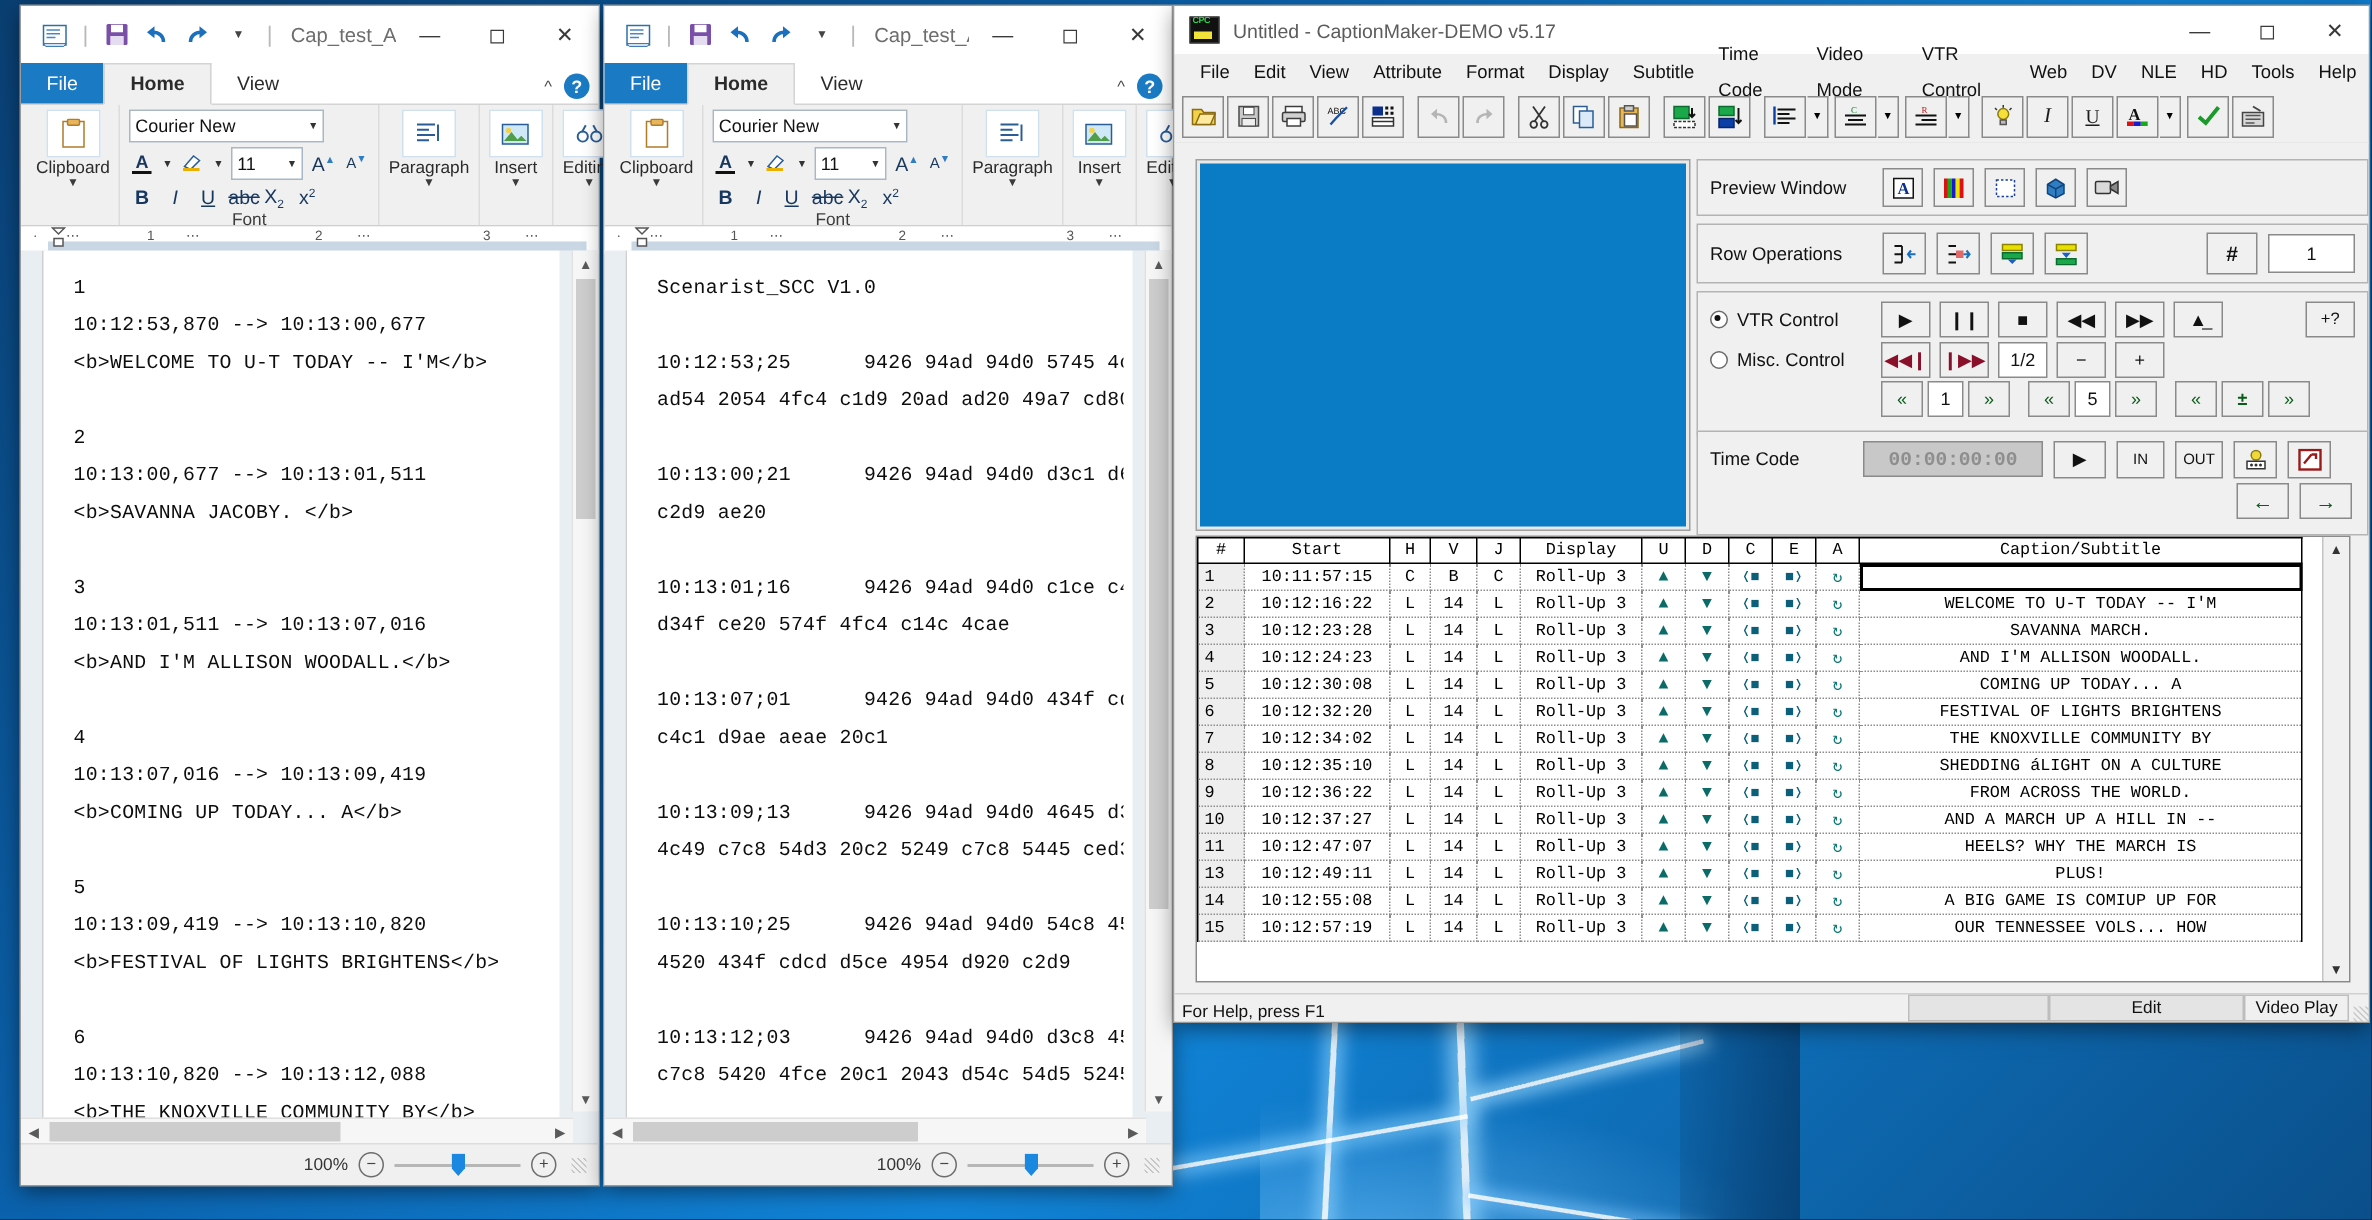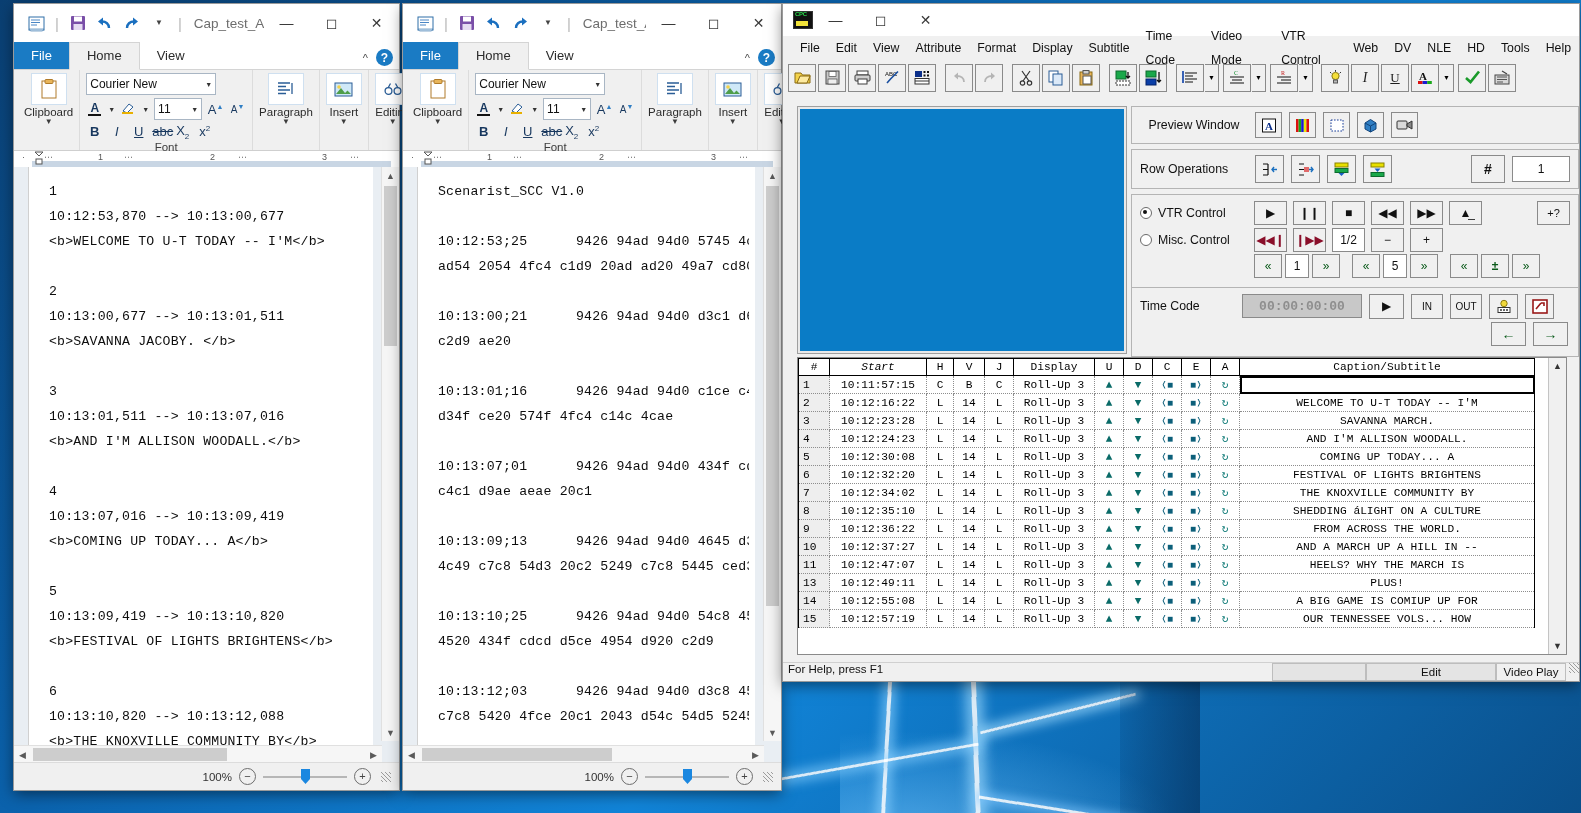--- a/index.html
+++ b/index.html
@@ -33,21 +33,21 @@
   .wp .titlebar{height:38px;background:#ffffff;display:flex;align-items:center;border-bottom:0;}
   .wp .qat{display:flex;align-items:center;gap:7px;padding-left:12px;}
   .qicon{width:20px;height:20px;display:inline-flex;align-items:center;justify-content:center;font-size:15px;line-height:1;}
   .qsep{color:#b9b9b9;font-size:15px;margin:0 2px;}
   .wp .wtitle{flex:1;text-align:left;color:#6d6d6d;font-size:13.5px;margin-left:10px;white-space:nowrap;overflow:hidden;}
   .wbtns{display:flex;height:38px;}
   .wbtn{width:45px;height:38px;display:flex;align-items:center;justify-content:center;color:#3a3a3a;font-size:14px;}
   .wp .tabs{height:27px;background:#fff;display:flex;align-items:flex-end;position:relative;border-bottom:1px solid #d4d4d4;}
   .tab{height:26px;line-height:26px;padding:0 17px;font-size:13px;color:#2b2b2b;}
   .tab.file{background:#1a7bc4;color:#fff;height:27px;line-height:27px;}
-  .tab.active{background:#f0f0f0;border:1px solid #d4d4d4;border-bottom:1px solid #f0f0f0;margin-bottom:-1px;}
+  .tab.active{background:#f0f0f0;border:1px solid #d4d4d4;border-bottom:1px solid #f0f0f0;margin-bottom:-1px;font-weight:bold;}
   .tabs .helpzone{position:absolute;right:6px;bottom:3px;display:flex;align-items:center;gap:8px;}
   .chevup{color:#4a4a4a;font-size:11px;}
   .helpq{width:17px;height:17px;border-radius:50%;background:#1a7bc4;color:#fff;font-size:12px;
          display:flex;align-items:center;justify-content:center;font-weight:bold;}
   .ribbon{height:80px;background:#f0f0f0;display:flex;align-items:stretch;padding-left:4px;border-bottom:1px solid #cfcfcf;}
   .rgroup{display:flex;flex-direction:column;align-items:center;justify-content:space-between;
           padding:3px 6px 1px;border-right:1px solid #dcdcdc;position:relative;}
   .rgroup .glabel{font-size:11.5px;color:#3c3c3c;text-align:center;padding-bottom:1px;}
   .bigbtn{display:flex;flex-direction:column;align-items:center;gap:1px;}
   .bigicon{width:34px;height:30px;border:1px solid #cfe0f0;background:#fff;display:flex;align-items:center;justify-content:center;font-size:17px;}
@@ -127,21 +127,21 @@
   table.cg td.rn{background:#eeeeee;text-align:left;padding-left:4px;border-left:1px solid #000;}
   table.cg td.cap{text-align:center;border-right:1px solid #000;}
   table.cg tr.sel td.cap{outline:2px solid #000;outline-offset:-2px;}
   .tri-up{color:#0a6b68;font-size:11px;}
   .tri-dn{color:#0a6b68;font-size:11px;}
   .ico-sm{color:#0c5f7a;font-size:10px;}
   .ico-cyc{color:#0d7a76;font-size:11px;}
   .gridvs{position:absolute;right:0;top:0;width:17px;bottom:0;background:#f0f0f0;border-left:1px solid #c4c4c4;}
   .gridvs .va{height:16px;display:flex;align-items:center;justify-content:center;font-size:9px;color:#333;}
   #cm .cmstatus{position:absolute;left:0;right:0;bottom:0;height:18px;background:#f0f0f0;border-top:1px solid #d0d0d0;
-                display:flex;align-items:flex-start;font-size:11.5px;color:#111;}
+                display:flex;align-items:flex-end;font-size:11.5px;color:#111;}
   .cmstatus .msg{padding-left:5px;flex:1;}
   .cmstatus .cell{border:1px solid #bdbdbd;background:#e4e4e4;height:16px;line-height:16px;text-align:center;}
 </style>
 </head>
 <body>
 
 <div id="desktop">
   <div id="wall-logo">
     <div class="wglow"></div>
     <i class="wl1"></i>
@@ -597,20 +597,21 @@
         <span class="zthumb"></span>
       </span>
     <span class="circbtn">+</span>
     <span class="grip"></span>
   </div>
 </div>
 
 <div class="win" id="cm">
   <div class="cmtitle">
     <span class="cpc"></span>
+    <span class="cmtitletext">Untitled - CaptionMaker-DEMO v5.17</span>
     <div class="wbtns" style="height:32px;">
       <div class="wbtn" style="height:32px;">—</div>
       <div class="wbtn" style="height:32px;">◻</div>
       <div class="wbtn close" style="height:32px;">✕</div>
     </div>
   </div>
 
   <div class="menubar">
     <span>File</span>
     <span>Edit</span>
@@ -776,21 +777,21 @@
     </div>
   </div>
 
   <div class="cmbody">
 
     <div class="preview">
       <div class="blue"></div>
     </div>
 
     <div class="panel" style="left:348px;top:11px;width:430px;height:36px;display:flex;align-items:center;padding:0 8px;gap:7px;">
-      <span class="plabel" style="width:108px;text-align:center;">Preview Window</span>
+      <span class="plabel" style="width:108px;">Preview Window</span>
       <span class="pbtn" style="width:25px;height:24px;">
         <svg width="16" height="15" viewBox="0 0 16 15">
             <rect x="1.5" y="1" width="13" height="13" fill="#fff" stroke="#111"></rect>
             <text x="4" y="11.5" font-size="11" fill="#0b2f8a" font-family="serif" font-weight="bold">A</text>
           </svg>
       </span>
       <span class="pbtn" style="width:25px;height:24px;">
         <svg width="16" height="15" viewBox="0 0 16 15">
             <rect x="1" y="1" width="2.6" height="13" fill="#d11"></rect>
             <rect x="3.6" y="1" width="2.6" height="13" fill="#1aa81a"></rect>
@@ -921,21 +922,21 @@
         <span class="pbtn" style="width:33px;height:22px;color:#0a5a1a;font-size:14px;">←</span>
         <span class="pbtn" style="width:33px;height:22px;color:#0a5a1a;font-size:14px;">→</span>
       </div>
     </div>
 
     <div id="grid">
       <table class="cg">
         <thead>
           <tr>
             <th style="width:26px;">#</th>
-            <th style="width:92px;font-style:italic;">Start</th>
+            <th style="width:92px;">Start</th>
             <th style="width:22px;">H</th>
             <th style="width:26px;">V</th>
             <th style="width:24px;">J</th>
             <th style="width:76px;">Display</th>
             <th style="width:24px;">U</th>
             <th style="width:24px;">D</th>
             <th style="width:24px;">C</th>
             <th style="width:24px;">E</th>
             <th style="width:24px;">A</th>
             <th>Caption/Subtitle</th>

